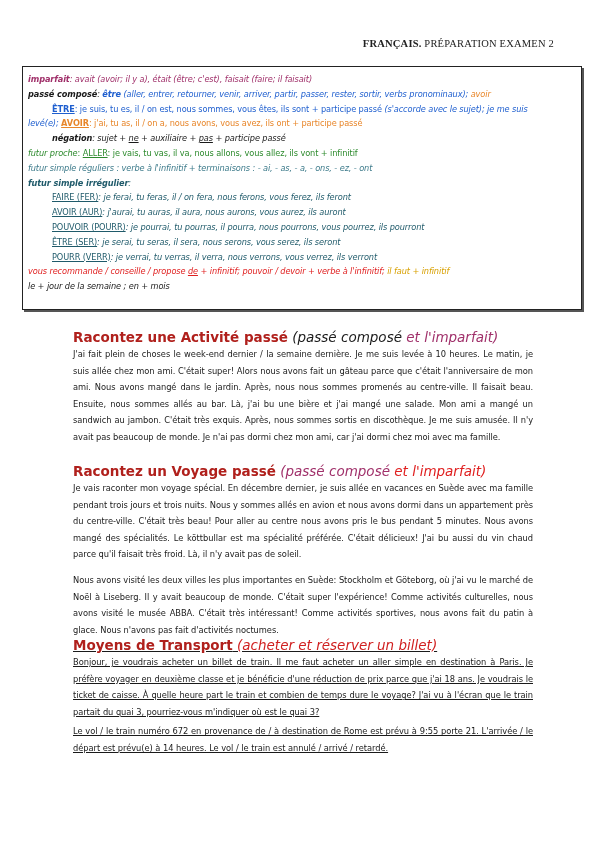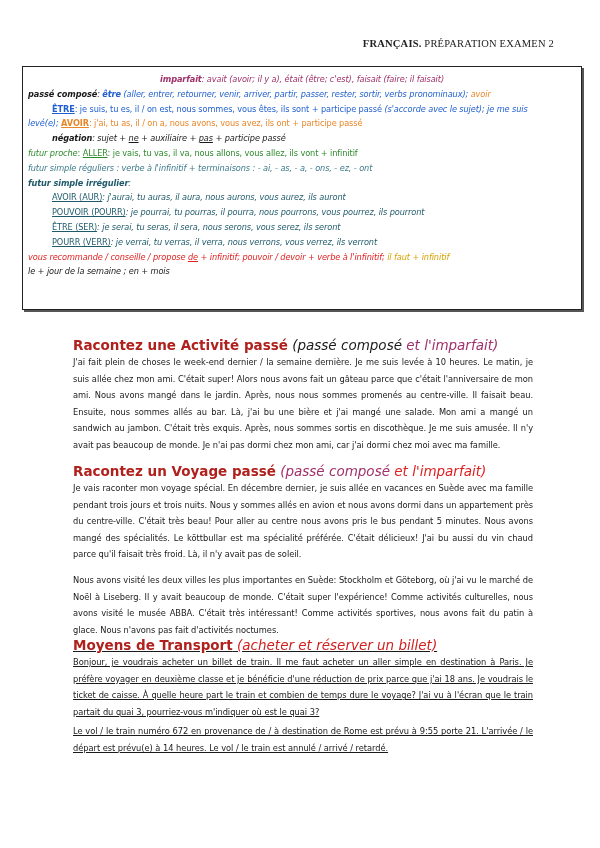--- a/index.html
+++ b/index.html
@@ -18,21 +18,21 @@
     box-shadow: 2px 2px 0 #555;
     padding: 5px 5px 0 5px;
     font-size: 8.2px; line-height: 14.8px; letter-spacing: -0.1px;
   }
   .box .ln { white-space: nowrap; }
   .box .ind { padding-left: 24px; }
   .it { font-style: italic; }
   .b { font-weight: bold; }
   .u { text-decoration: underline; }
 
-  .c-imp { color: #a0306a; text-align: center; }
+  .c-imp { color: #a0306a; }
   .c-pc { color: #1f5fcf; }
   .c-avoir { color: #e8862a; }
   .c-fp { color: #2d8a2d; }
   .c-fs { color: #3c7a8a; }
   .c-fi { color: #1f5a6a; }
   .c-red { color: #e02020; }
   .c-gold { color: #d8a000; }
   .c-dark { color: #1a1a1a; }
 
   .section { position: absolute; left: 73px; width: 460px; }
@@ -64,38 +64,41 @@
     <span class="b">négation</span><span>: sujet + </span><span class="u">ne</span><span> + auxiliaire + </span><span class="u">pas</span><span> + participe passé</span>
   </div>
   <div class="ln c-fp">
     <span class="it">futur proche</span><span>: </span><span class="u">ALLER</span><span>: je vais, tu vas, il va, nous allons, vous allez, ils vont + infinitif</span>
   </div>
   <div class="ln c-fs it">futur simple réguliers : verbe à l'infinitif + terminaisons : - ai, - as, - a, - ons, - ez, - ont</div>
   <div class="ln c-fi it">
     <span class="b">futur simple irrégulier</span><span>:</span>
   </div>
   <div class="ln ind c-fi">
+    <span class="u">FAIRE (FER)</span><span class="it">: je ferai, tu feras, il / on fera, nous ferons, vous ferez, ils feront</span>
+  </div>
+  <div class="ln ind c-fi">
     <span class="u">AVOIR (AUR)</span><span class="it">: j'aurai, tu auras, il aura, nous aurons, vous aurez, ils auront</span>
   </div>
   <div class="ln ind c-fi">
     <span class="u">POUVOIR (POURR)</span><span class="it">: je pourrai, tu pourras, il pourra, nous pourrons, vous pourrez, ils pourront</span>
   </div>
   <div class="ln ind c-fi">
     <span class="u">ÊTRE (SER)</span><span class="it">: je serai, tu seras, il sera, nous serons, vous serez, ils seront</span>
   </div>
   <div class="ln ind c-fi">
     <span class="u">POURR (VERR)</span><span class="it">: je verrai, tu verras, il verra, nous verrons, vous verrez, ils verront</span>
   </div>
   <div class="ln it">
     <span class="c-red">vous recommande / conseille / propose </span><span class="c-red u">de</span><span class="c-red"> + infinitif; pouvoir / devoir + verbe à l'infinitif;</span><span class="c-gold"> il faut + infinitif</span>
   </div>
   <div class="ln it c-dark">le + jour de la semaine ; en + mois</div>
 </div>
 
-<div class="section" style="top:336px;">
+<div class="section" style="top:328px;">
   <div class="h2">
     <span>Racontez une Activité passé</span><span class="sub c-dark"> (passé composé</span><span class="sub c-imp"> et l'imparfait)</span>
   </div>
   <p class="p">J'ai fait plein de choses le week-end dernier / la semaine dernière. Je me suis levée à 10 heures. Le matin, je suis allée chez mon ami. C'était super! Alors nous avons fait un gâteau parce que c'était l'anniversaire de mon ami. Nous avons mangé dans le jardin. Après, nous nous sommes promenés au centre-ville. Il faisait beau. Ensuite, nous sommes allés au bar. Là, j'ai bu une bière et j'ai mangé une salade. Mon ami a mangé un sandwich au jambon. C'était très exquis. Après, nous sommes sortis en discothèque. Je me suis amusée. Il n'y avait pas beaucoup de monde. Je n'ai pas dormi chez mon ami, car j'ai dormi chez moi avec ma famille.</p>
 </div>
 
 <div class="section" style="top:462px;">
   <div class="h2">
     <span>Racontez un Voyage passé</span><span class="sub c-imp"> (passé composé</span><span class="sub c-red"> et l'imparfait)</span>
   </div>

